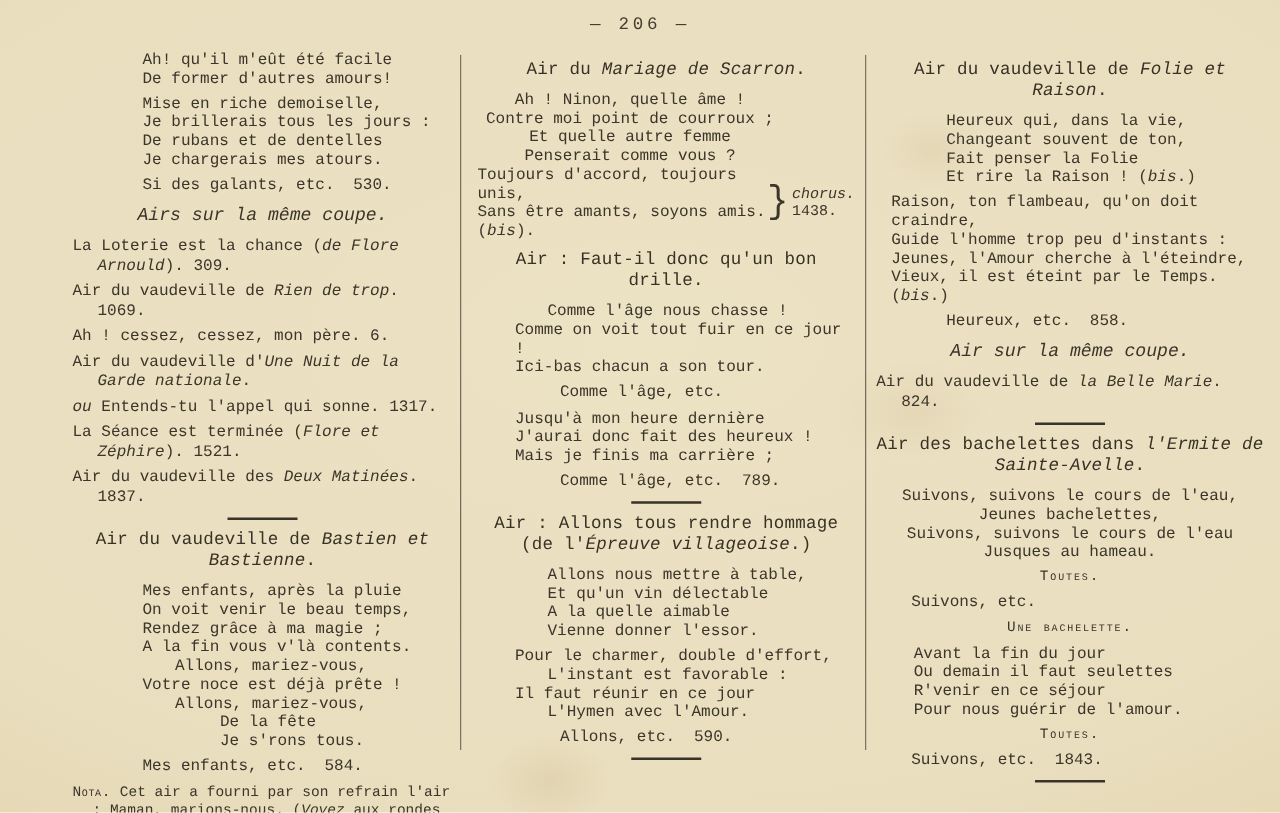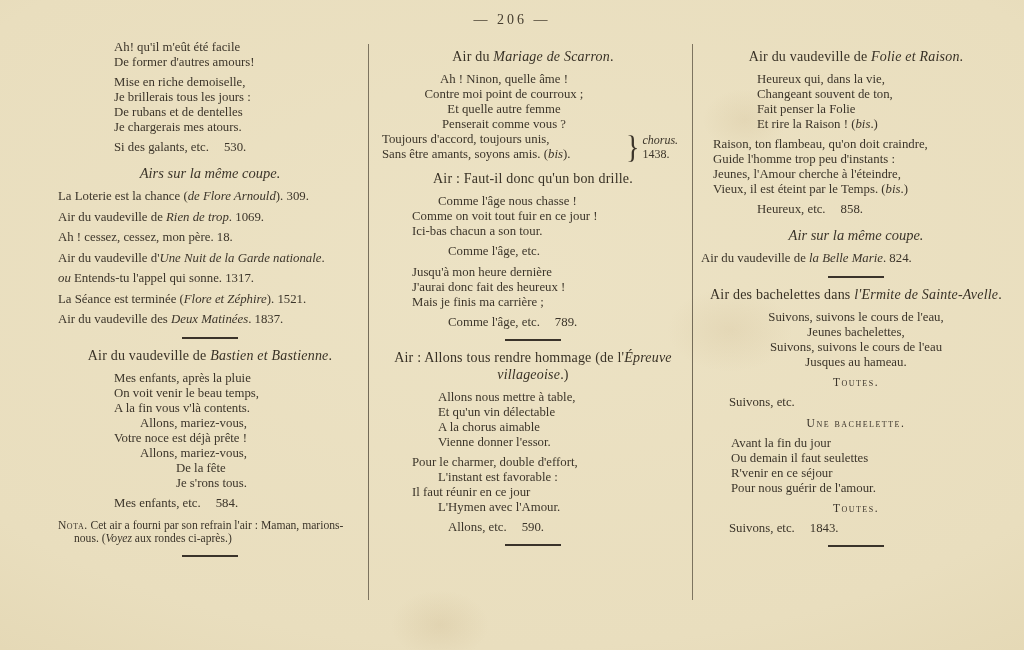--- a/index.html
+++ b/index.html
@@ -3,21 +3,21 @@
 <meta charset="utf-8">
 <style>
   html,body{margin:0;padding:0;}
   .page{
     position:relative;width:1024px;height:650px;overflow:hidden;
     background:
       radial-gradient(ellipse 90px 60px at 730px 330px, rgba(167,134,82,.10), rgba(167,134,82,0) 70%),
       radial-gradient(ellipse 70px 50px at 440px 625px, rgba(167,134,82,.12), rgba(167,134,82,0) 70%),
       radial-gradient(ellipse 60px 45px at 745px 120px, rgba(167,134,82,.10), rgba(167,134,82,0) 70%),
       radial-gradient(ellipse 120% 105% at 50% 42%, #ece2c4 0%, #e9debe 55%, #e2d5b0 80%, #d2c299 100%);
-    font-family:Liberation Serif, serif;
+    font-family:Liberation Mono, monospace;
     color:#3c352a;
   }
   .pagenum{position:absolute;top:12px;left:0;width:100%;text-align:center;
     font-size:14px;letter-spacing:3px;color:#453d2f;}
   .divider{position:absolute;top:44px;height:556px;width:1px;
     background:linear-gradient(#5a5140,#4a4233 70%,#5a5140);opacity:.75;}
   .d1{left:368px}.d2{left:692px}
   .col{position:absolute;top:40px;font-size:12.8px;line-height:15px;}
   .col1{left:58px;width:304px}
   .col2{left:382px;width:302px}
@@ -62,30 +62,31 @@
       <div class="blk stanza indent-lg">
         <div class="vl">Mise en riche demoiselle,</div>
         <div class="vl">Je brillerais tous les jours :</div>
         <div class="vl">De rubans et de dentelles</div>
         <div class="vl">Je chargerais mes atours.</div>
       </div>
       <div class="refrain "><span>Si des galants, etc.</span><span class="num">530.</span></div>
       <div class="heading-italic">Airs sur la même coupe.</div>
       <div class="blk entry"><span>La Loterie est la chance (</span><span class="it">de Flore Arnould</span><span>). 309.</span></div>
       <div class="blk entry"><span>Air du vaudeville de </span><span class="it">Rien de trop</span><span>. 1069.</span></div>
-      <div class="blk entry"><span>Ah ! cessez, cessez, mon père. 18.</span></div>
+      <div class="blk entry"><span>Ah ! cessez, cessez, mon père. 6.</span></div>
       <div class="blk entry"><span>Air du vaudeville d'</span><span class="it">Une Nuit de la Garde nationale</span><span>.</span></div>
       <div class="blk entry"><span class="it">ou</span><span> Entends-tu l'appel qui sonne. 1317.</span></div>
       <div class="blk entry"><span>La Séance est terminée (</span><span class="it">Flore et Zéphire</span><span>). 1521.</span></div>
       <div class="blk entry"><span>Air du vaudeville des </span><span class="it">Deux Matinées</span><span>. 1837.</span></div>
       <div class="rule"></div>
       <div class="heading"><span>Air du vaudeville de </span><span class="it">Bastien et Bastienne</span><span>.</span></div>
       <div class="blk stanza indent-lg">
         <div class="vl">Mes enfants, après la pluie</div>
         <div class="vl">On voit venir le beau temps,</div>
+        <div class="vl">Rendez grâce à ma magie ;</div>
         <div class="vl">A la fin vous v'là contents.</div>
         <div class="vl i1"><span>Allons, mariez-vous,</span></div>
         <div class="vl">Votre noce est déjà prête !</div>
         <div class="vl i1"><span>Allons, mariez-vous,</span></div>
         <div class="vl i2"><span>De la fête</span></div>
         <div class="vl i2"><span>Je s'rons tous.</span></div>
       </div>
       <div class="refrain "><span>Mes enfants, etc.</span><span class="num">584.</span></div>
       <div class="nota"><span class=" sc">Nota.</span><span> Cet air a fourni par son refrain l'air : Maman, marions-nous. (</span><span class="it">Voyez</span><span> aux rondes ci-après.)</span></div>
       <div class="rule"></div>
@@ -122,21 +123,21 @@
         <div class="vl">Jusqu'à mon heure dernière</div>
         <div class="vl">J'aurai donc fait des heureux !</div>
         <div class="vl">Mais je finis ma carrière ;</div>
       </div>
       <div class="refrain indent-lg"><span>Comme l'âge, etc.</span><span class="num">789.</span></div>
       <div class="rule"></div>
       <div class="heading"><span>Air : Allons tous rendre hommage (de l'</span><span class="it">Épreuve villageoise</span><span>.)</span></div>
       <div class="blk stanza indent-lg">
         <div class="vl">Allons nous mettre à table,</div>
         <div class="vl">Et qu'un vin délectable</div>
-        <div class="vl">A la chorus aimable</div>
+        <div class="vl">A la quelle aimable</div>
         <div class="vl">Vienne donner l'essor.</div>
       </div>
       <div class="blk stanza indent-md">
         <div class="vl">Pour le charmer, double d'effort,</div>
         <div class="vl i1"><span>L'instant est favorable :</span></div>
         <div class="vl">Il faut réunir en ce jour</div>
         <div class="vl i1"><span>L'Hymen avec l'Amour.</span></div>
       </div>
       <div class="refrain indent-lg"><span>Allons, etc.</span><span class="num">590.</span></div>
       <div class="rule"></div>

